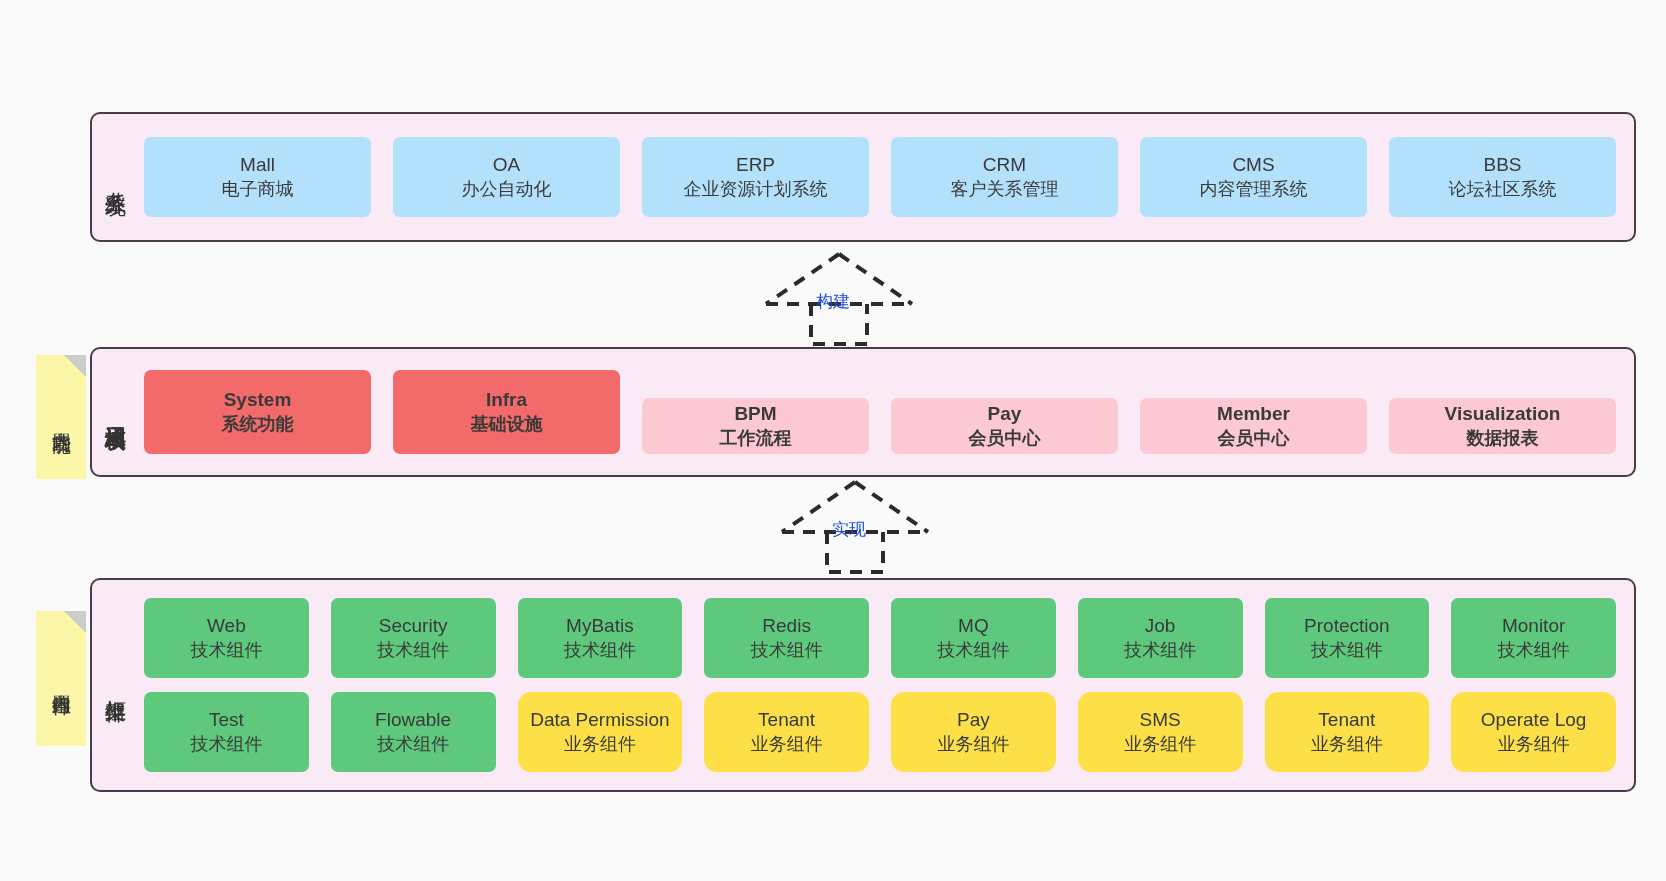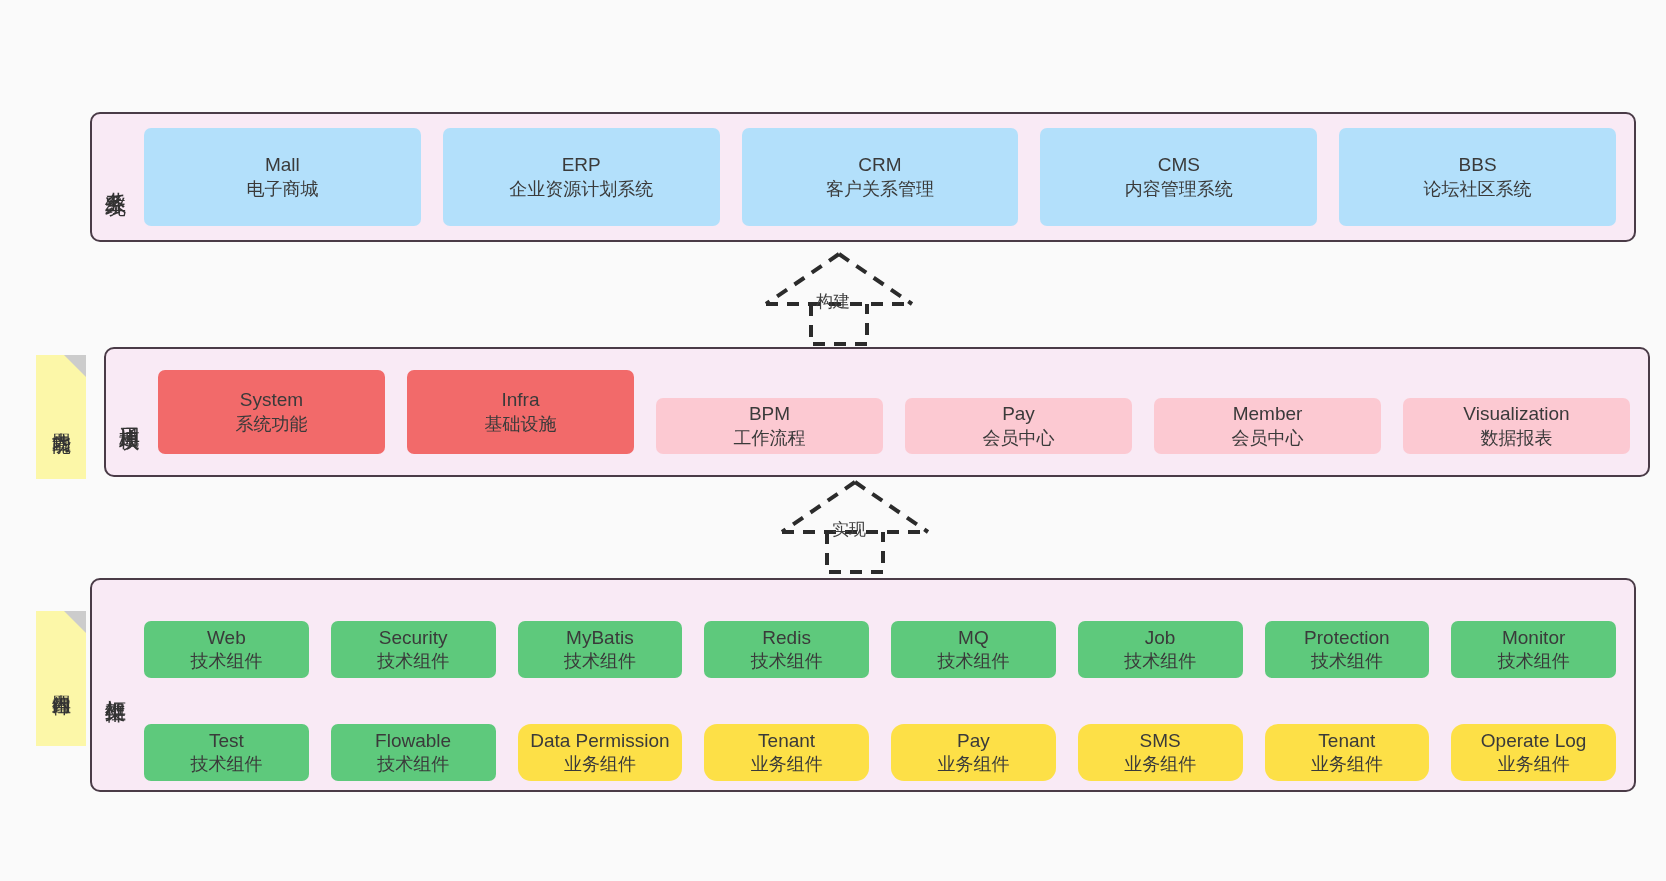--- a/index.html
+++ b/index.html
@@ -82,27 +82,27 @@
 
   
   .n-blue        { background: #b3e0fb; }
   .n-red-strong  { background: #f26a6a; }
   .n-red-light   { background: #fcc9d2; margin-top: 28px; }
   .n-green-strong{ background: #5ec97c; }
   .n-green-light { background: #fde047; border-radius: 13px; }
 
   
   #layer-business  { left: 90px;  top: 112px; width: 1546px; height: 130px; }
-  #layer-business .node-row { height: 98px; }
-
-  #layer-common    { left: 104px;  top: 347px; width: 1546px; height: 130px; }
+  #layer-business .node-row { height: 80px; }
+
+  #layer-common    { left: 90px;  top: 347px; width: 1546px; height: 130px; font-weight: bold; }
   #layer-common .node-row { height: 84px; }
 
   #layer-framework { left: 90px;  top: 578px; width: 1546px; height: 214px; }
-  #layer-framework .node-row { height: 89px; align-items: flex-end; }
+  #layer-framework .node-row { height: 80px; }
 
   
   .sticky {
     position: absolute;
     width: 50px;
     background: #fcf7a8;
     box-sizing: border-box;
     display: flex;
     align-items: center;
     justify-content: center;
@@ -129,21 +129,21 @@
   #sticky-framework { left: 36px; top: 611px; height: 135px; }
 
   
   .connector {
     position: absolute;
     pointer-events: none;
   }
   .connector .conn-label {
     position: absolute;
     font-size: 17px;
-    color: #404040;
+    color: #1d4ed8;
     background: transparent;
     white-space: nowrap;
   }
   #connector-build { left: 744px; top: 248px; width: 190px; height: 100px; }
   #connector-build .conn-label { left: 72px; top: 42px; }
   #connector-impl  { left: 760px; top: 476px; width: 190px; height: 100px; }
   #connector-impl .conn-label  { left: 72px; top: 42px; }
 </style>
 </head>
 <body>
@@ -152,20 +152,24 @@
 
   <div class="layer" id="layer-business">
     <div class="layer-title">业务系统</div>
     <div class="layer-body">
       <div class="node-row">
         <div class="node n-blue">
           <span>Mall</span>
           <span class="cn">电子商城</span>
         </div>
         <div class="node n-blue">
+          <span>OA</span>
+          <span class="cn">办公自动化</span>
+        </div>
+        <div class="node n-blue">
           <span>ERP</span>
           <span class="cn">企业资源计划系统</span>
         </div>
         <div class="node n-blue">
           <span>CRM</span>
           <span class="cn">客户关系管理</span>
         </div>
         <div class="node n-blue">
           <span>CMS</span>
           <span class="cn">内容管理系统</span>

